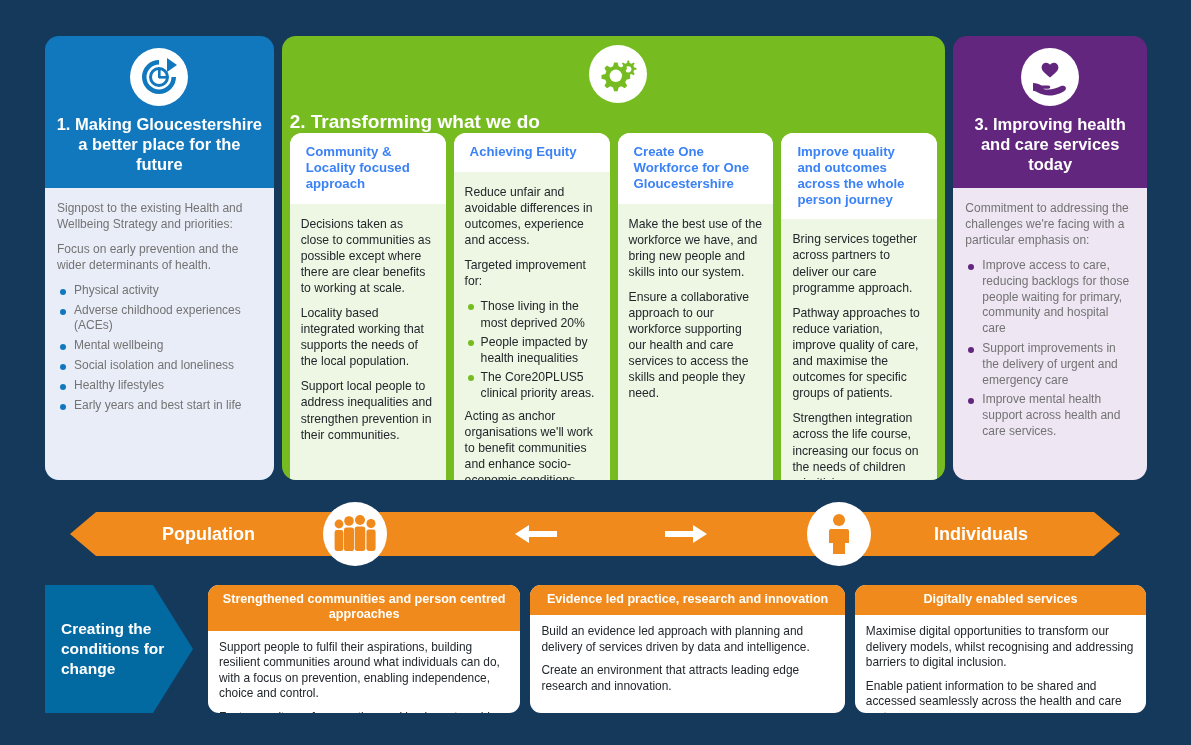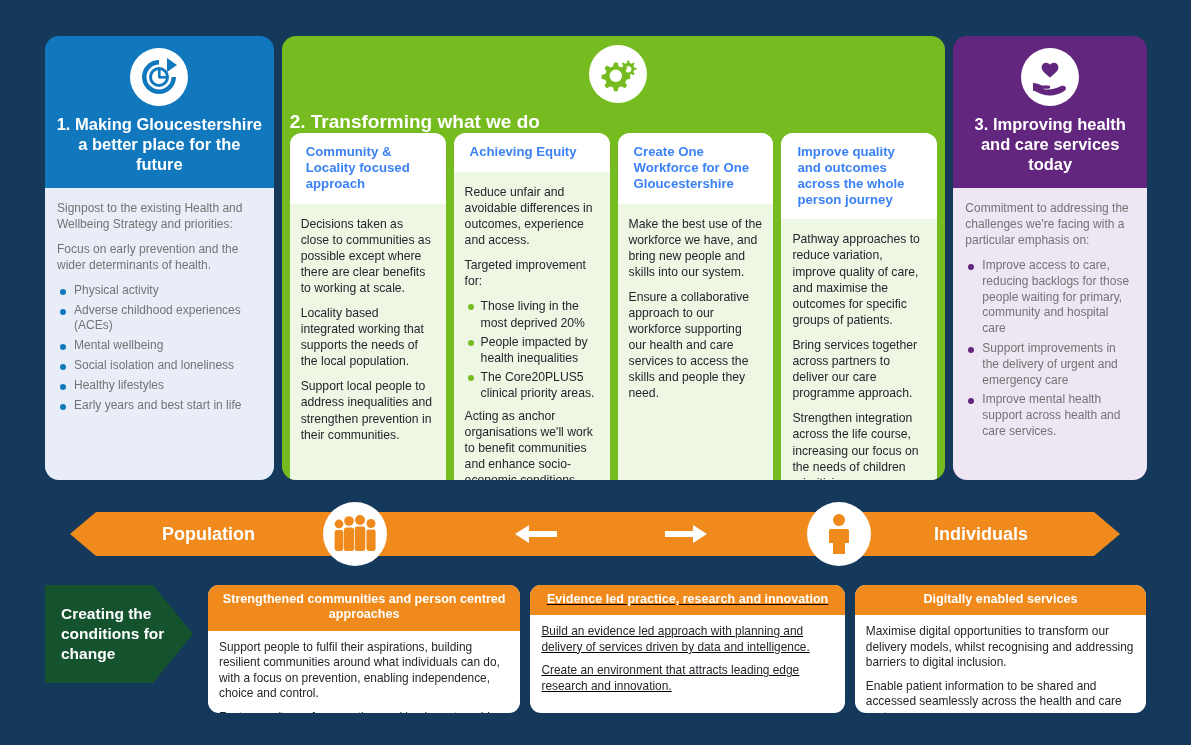--- a/index.html
+++ b/index.html
@@ -53,29 +53,29 @@
   .band-label.right { right: 92px; }
   .band-circle { position: absolute; top: -10px; width: 64px; height: 64px; border-radius: 50%; background: #ffffff; display: flex; align-items: center; justify-content: center; }
   .band-circle.group { left: 253px; }
   .band-circle.person { left: 737px; }
   .band-inner-arrow { position: absolute; top: 0; height: 44px; display: flex; align-items: center; }
   .band-inner-arrow.a1 { left: 443px; }
   .band-inner-arrow.a2 { left: 595px; }
 
   
   .bottom { position: absolute; left: 45px; top: 585px; width: 1102px; height: 128px; }
-  .chev { position: absolute; left: 0; top: 0; width: 148px; height: 98px; background: #14532d;
+  .chev { position: absolute; left: 0; top: 0; width: 148px; height: 128px; background: #0369a1;
     clip-path: polygon(0 0, 108px 0, 148px 50%, 108px 100%, 0 100%);
     display: flex; align-items: center; }
   .chev-text { color: #ffffff; font-weight: bold; font-size: 15.5px; line-height: 1.28; padding-left: 16px; }
 
   .bcards { position: absolute; left: 163px; top: 0; right: 1px; height: 128px; display: flex; gap: 10px; }
   .bcard { background: #ffffff; border-radius: 11px; overflow: hidden; display: flex; flex-direction: column; }
   .bcard.c1 { width: 324px; }
-  .bcard.c2 { width: 326px; text-decoration: underline; }
+  .bcard.c2 { width: 326px; }
   .bcard.c3 { width: 302px; }
   .bcard-head { background: #f08a1c; color: #ffffff; font-weight: bold; font-size: 12.6px; line-height: 1.22; text-align: center; padding: 7px 10px 8px; }
   .bcard-body { padding: 9px 11px 7px; color: #22272c; font-size: 11.9px; line-height: 1.3; flex: 1; }
   .bcard-body p { margin-bottom: 8px; }
 </style>
 </head>
 <body>
 
 <div class="page">
 
@@ -154,22 +154,22 @@
           <div class="subcard-head">Create One Workforce for One Gloucestershire</div>
           <div class="subcard-body">
             <p>Make the best use of the workforce we have, and bring new people and skills into our system.</p>
             <p>Ensure a collaborative approach to our workforce supporting our health and care services to access the skills and people they need.</p>
           </div>
         </div>
 
         <div class="subcard">
           <div class="subcard-head">Improve quality and outcomes across the whole person journey</div>
           <div class="subcard-body">
+            <p>Bring services together across partners to deliver our care programme approach.</p>
             <p>Pathway approaches to reduce variation, improve quality of care, and maximise the outcomes for specific groups of patients.</p>
-            <p>Bring services together across partners to deliver our care programme approach.</p>
             <p>Strengthen integration across the life course, increasing our focus on the needs of children prioritising independence and ageing well.</p>
           </div>
         </div>
 
       </div>
     </div>
 
     <div class="pillar pillar-purple">
       <div class="pillar-head">
         <div class="pillar-icon">

